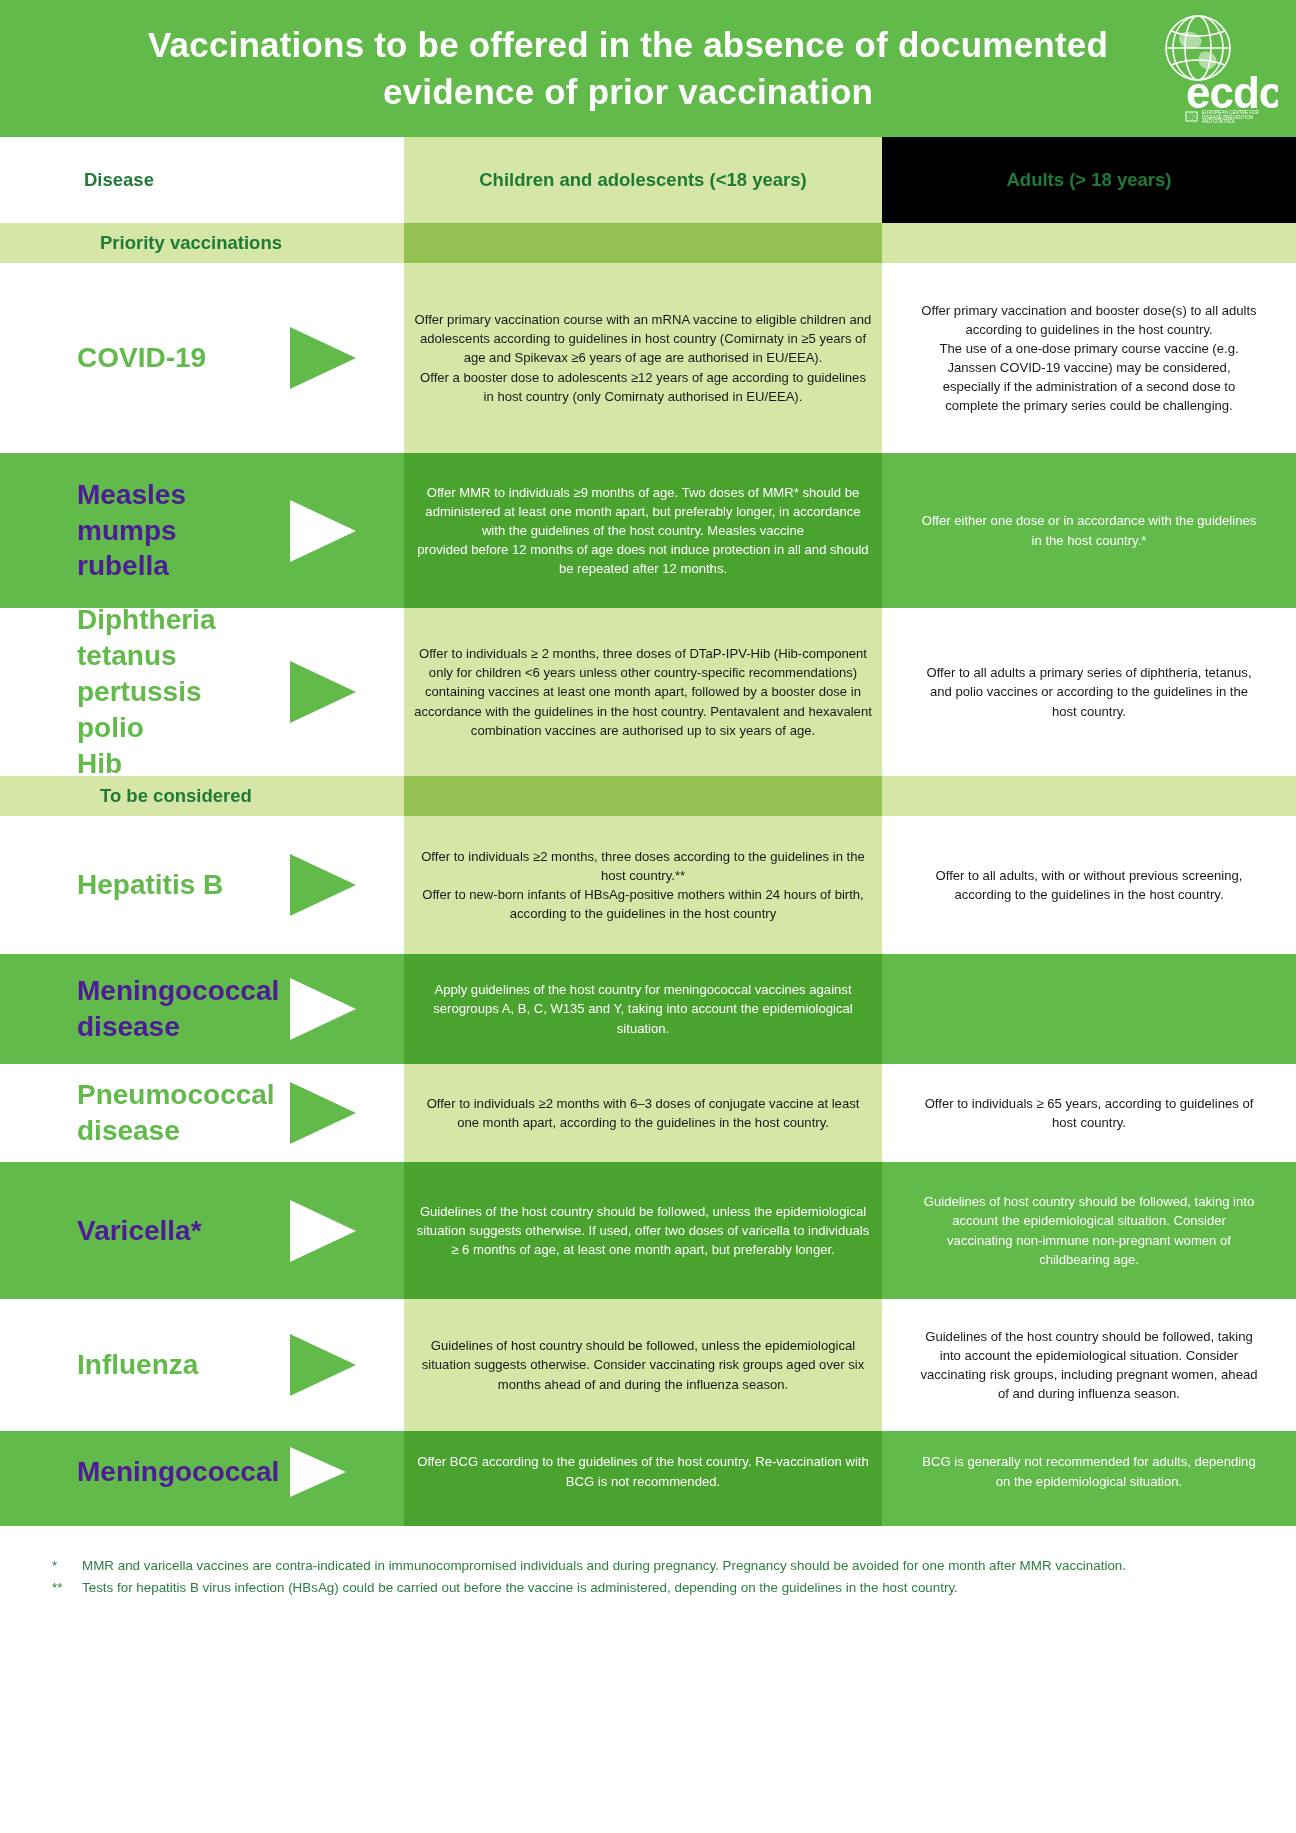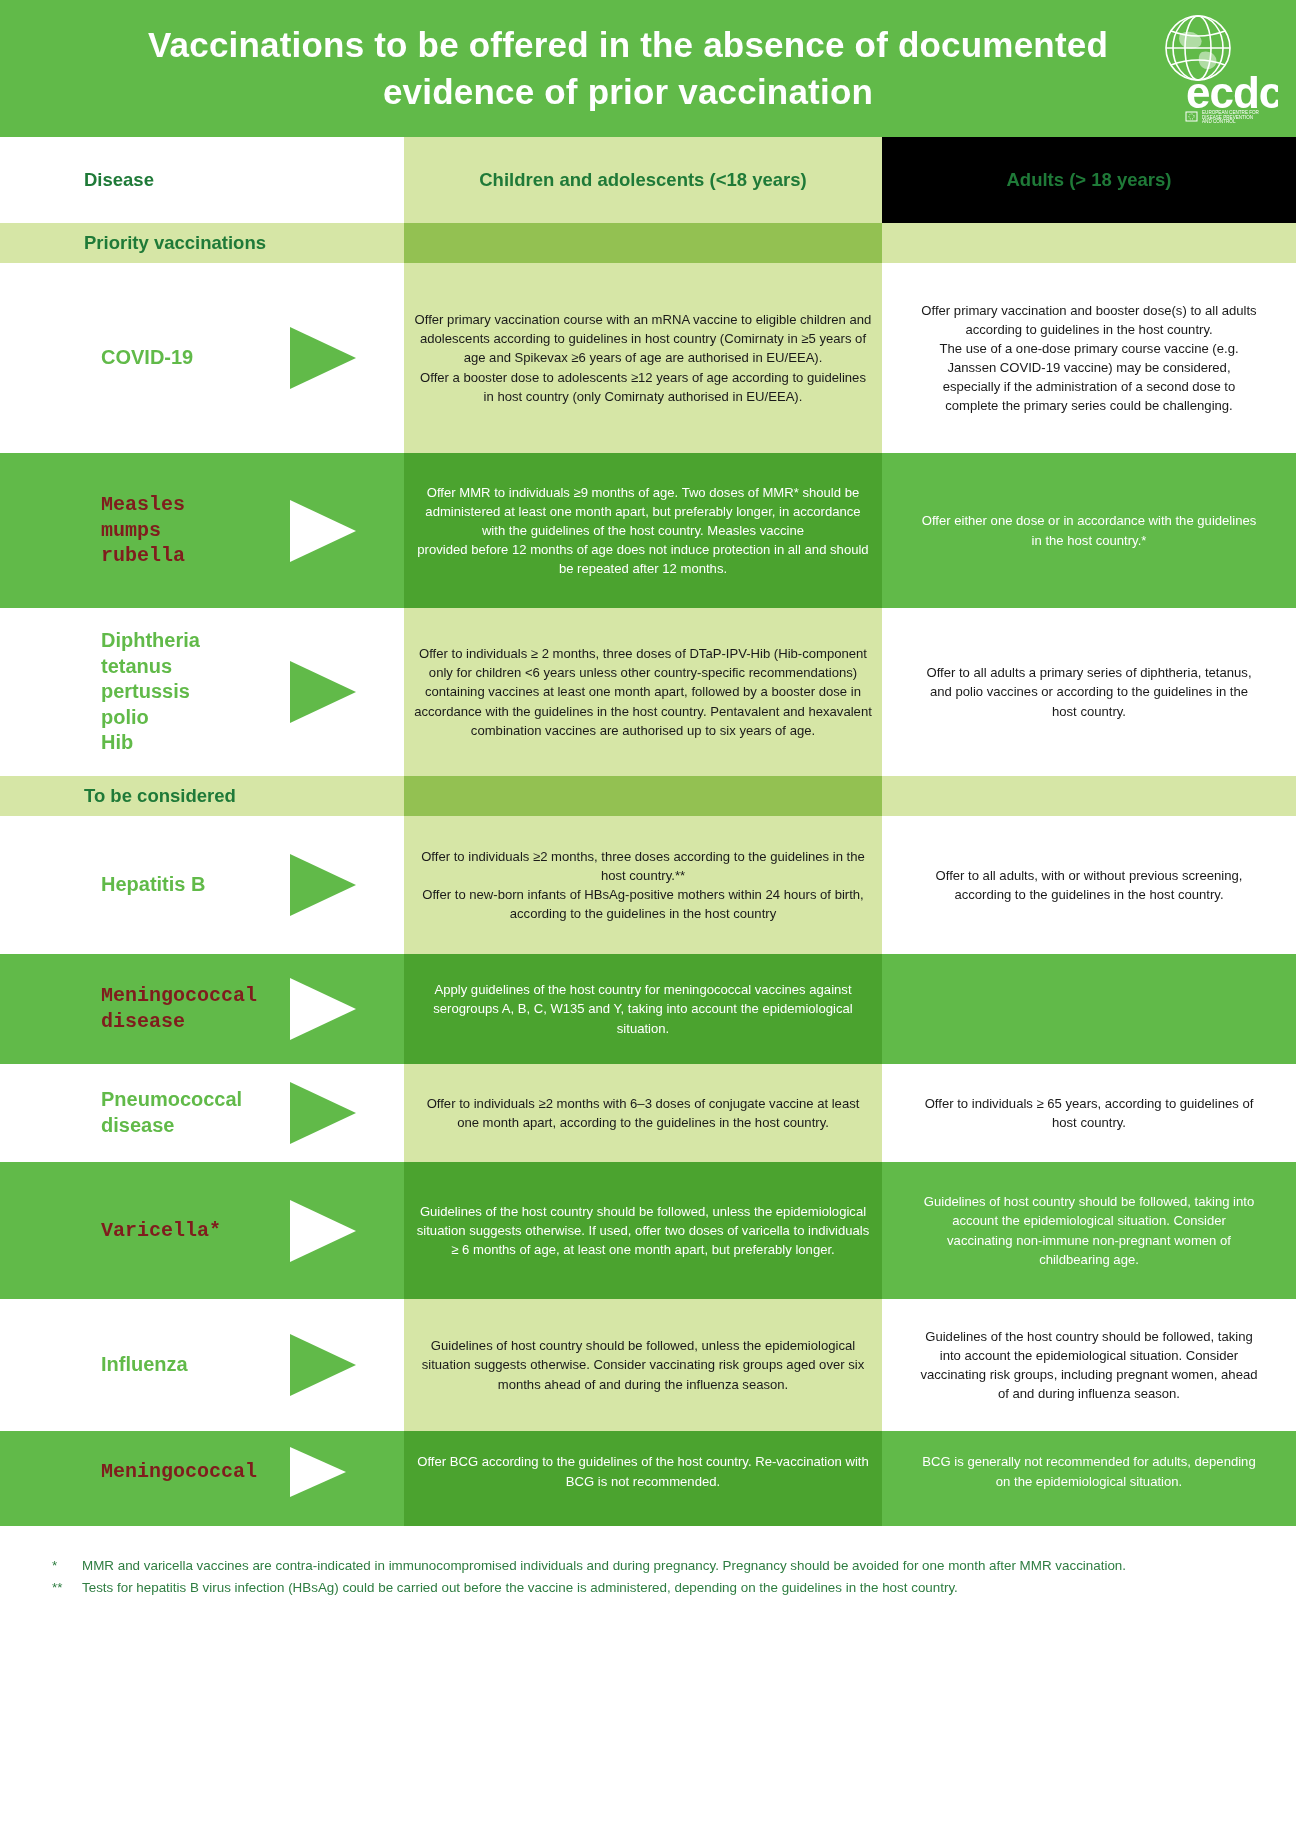--- a/index.html
+++ b/index.html
@@ -76,31 +76,32 @@
   
   .band { height: 40px; }
   .band .col-disease { background: #d6e6a6; display: flex; align-items: center; }
   .band .col-child   { background: #93c152; }
   .band .col-adult   { background: #d6e6a6; }
   .band-label {
     padding-left: 84px;
     font-size: 18.5px;
     font-weight: bold;
     color: #1f7a38;
+    margin-left: 16px;
   }
 
   
   .drow .col-disease {
     display: flex;
     align-items: center;
     position: relative;
   }
   .disease-name {
-    padding-left: 101px;
-    font-size: 20px;
+    padding-left: 77px;
+    font-size: 28px;
     font-weight: bold;
     line-height: 1.28;
     width: 250px;
   }
   .arrow {
     position: absolute;
     left: 290px;
     top: 50%;
     transform: translateY(-50%);
     width: 0;
@@ -128,21 +129,21 @@
   .theme-light .col-child   { background: #d6e6a6; }
   .theme-light .col-adult   { background: #ffffff; }
   .theme-light .disease-name { color: #61ba49; }
   .theme-light .cell-text { color: #1a1a1a; }
   .theme-light .arrow { border-left-color: #61ba49; }
 
   
   .theme-dark .col-disease { background: #61ba49; }
   .theme-dark .col-child   { background: #4ba32f; }
   .theme-dark .col-adult   { background: #61ba49; }
-  .theme-dark .disease-name { color: #7f1d1d; font-family: Liberation Mono, monospace; }
+  .theme-dark .disease-name { color: #4c1d95; }
   .theme-dark .cell-text { color: #ffffff; }
   .theme-dark .arrow { border-left-color: #ffffff; }
 
   
   .tail-strip { display: flex; width: 1296px; height: 14px; }
   .tail-strip .col-disease { background: #61ba49; }
   .tail-strip .col-child { background: #4ba32f; }
   .tail-strip .col-adult { background: #61ba49; }
 
   

